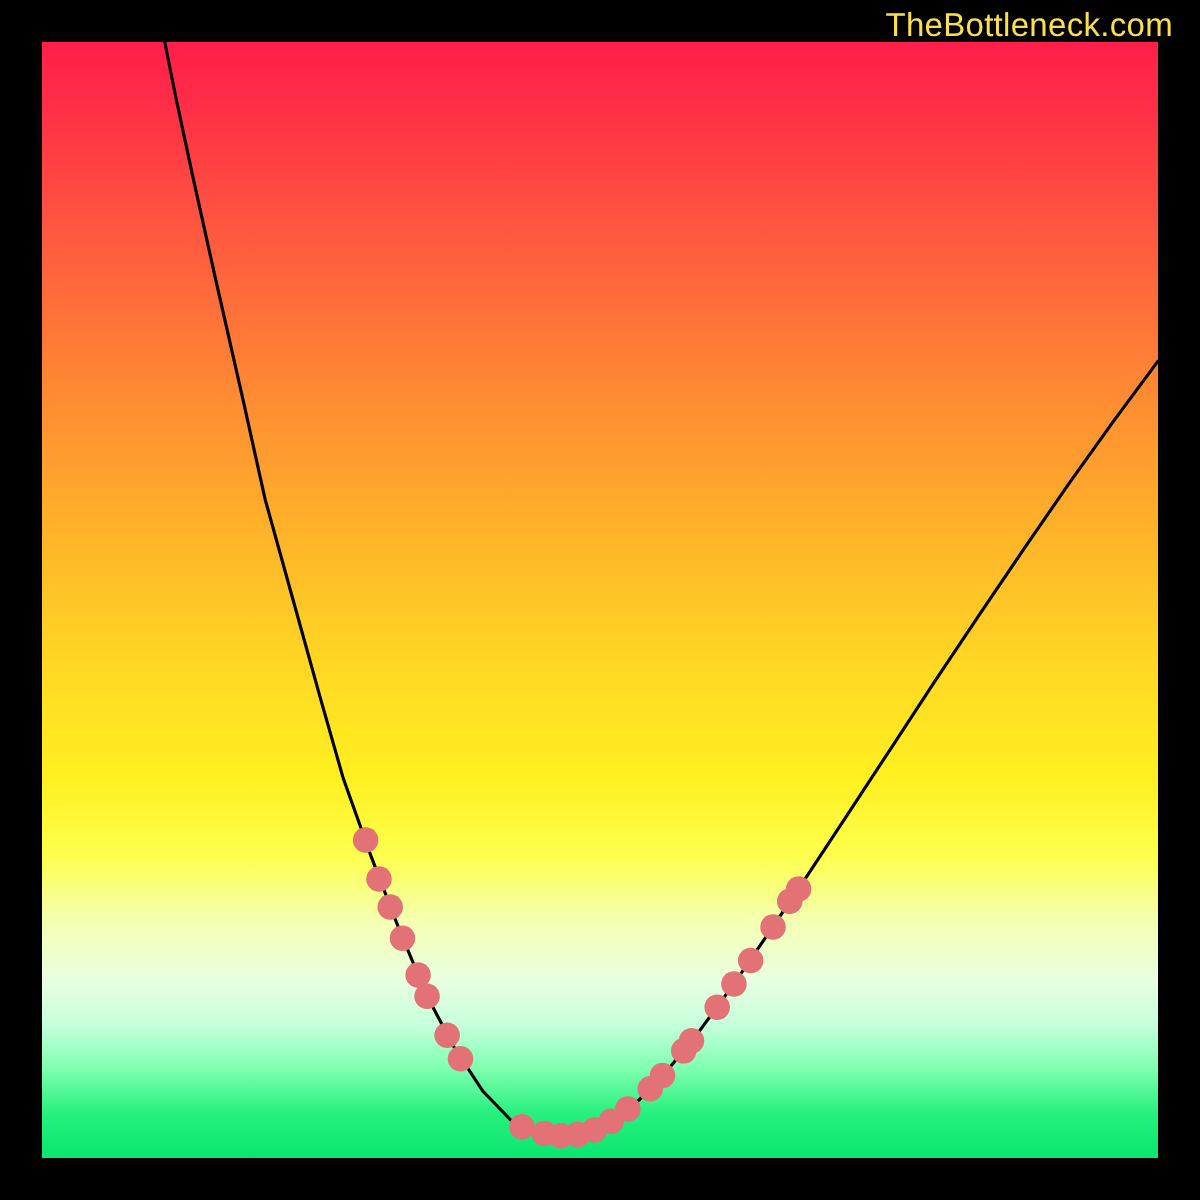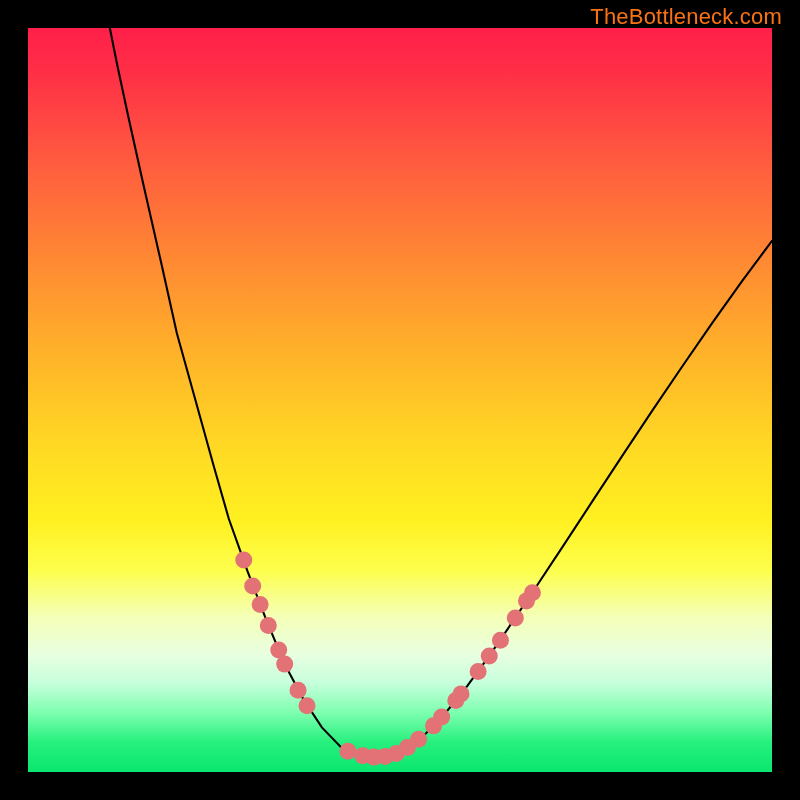--- a/index.html
+++ b/index.html
@@ -14,21 +14,21 @@
   .stage {
     position: relative;
     width: 800px;
     height: 800px;
     background: #000;
   }
   .watermark {
     position: absolute;
     top: 4px;
     right: 18px;
-    color: #f97316;
+    color: #fde047;
     font-size: 22px;
     font-weight: 500;
     letter-spacing: 0.2px;
     z-index: 10;
   }
   .plot {
     position: absolute;
     left: 28px;
     top: 28px;
     width: 744px;

